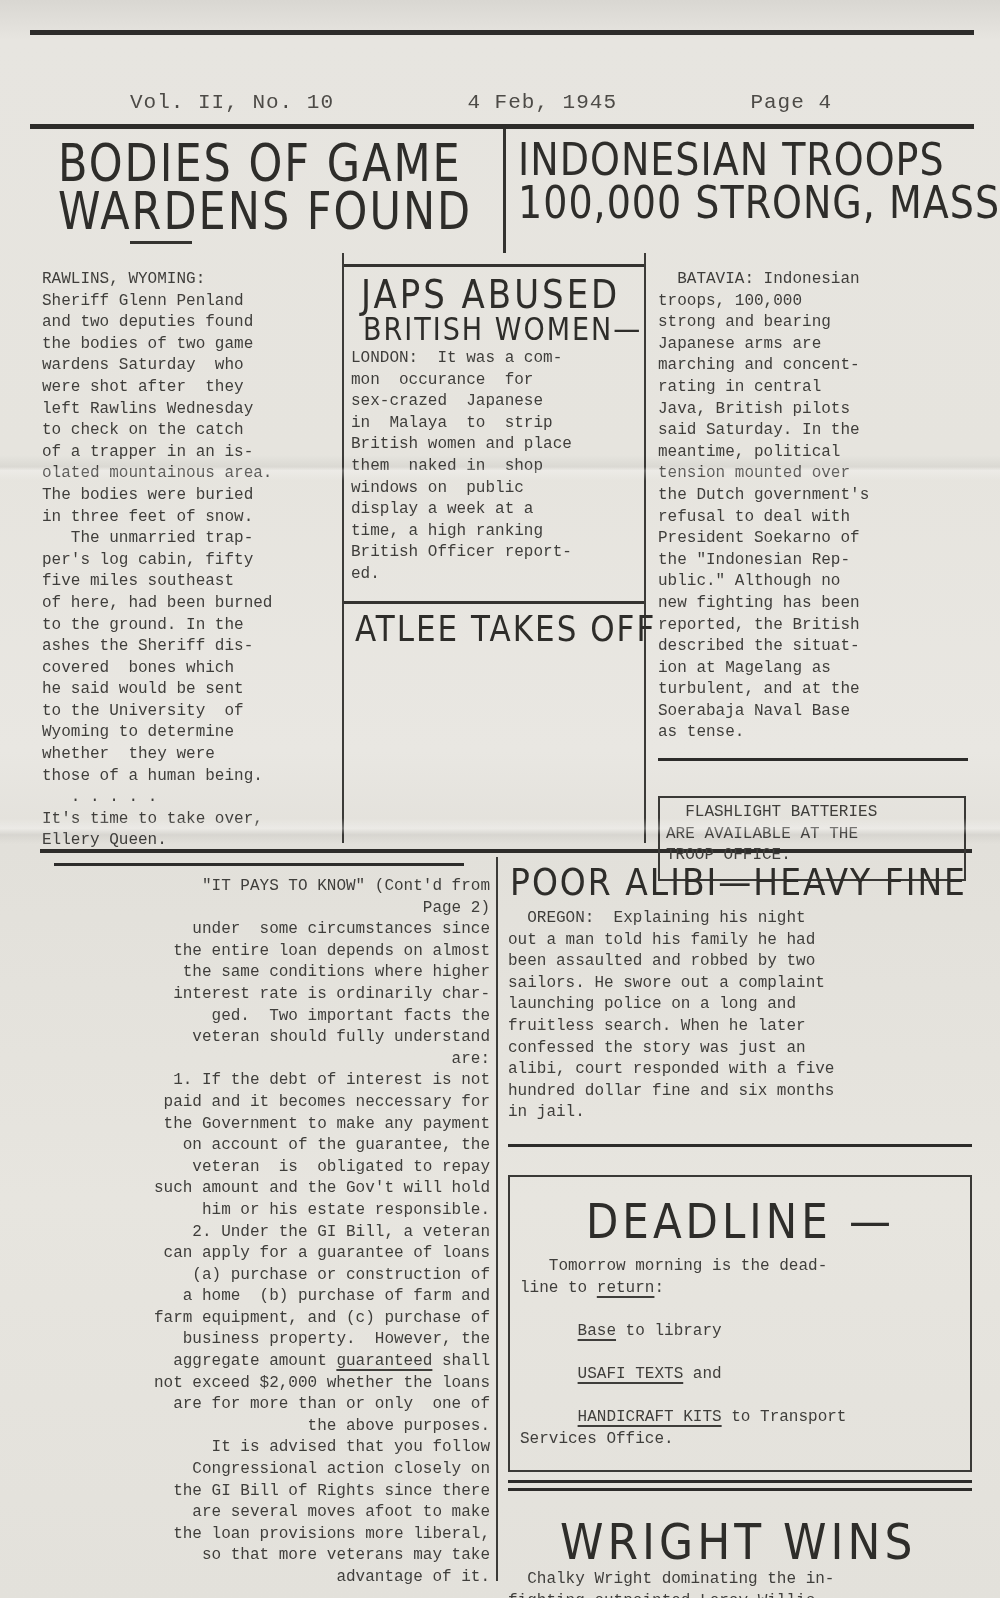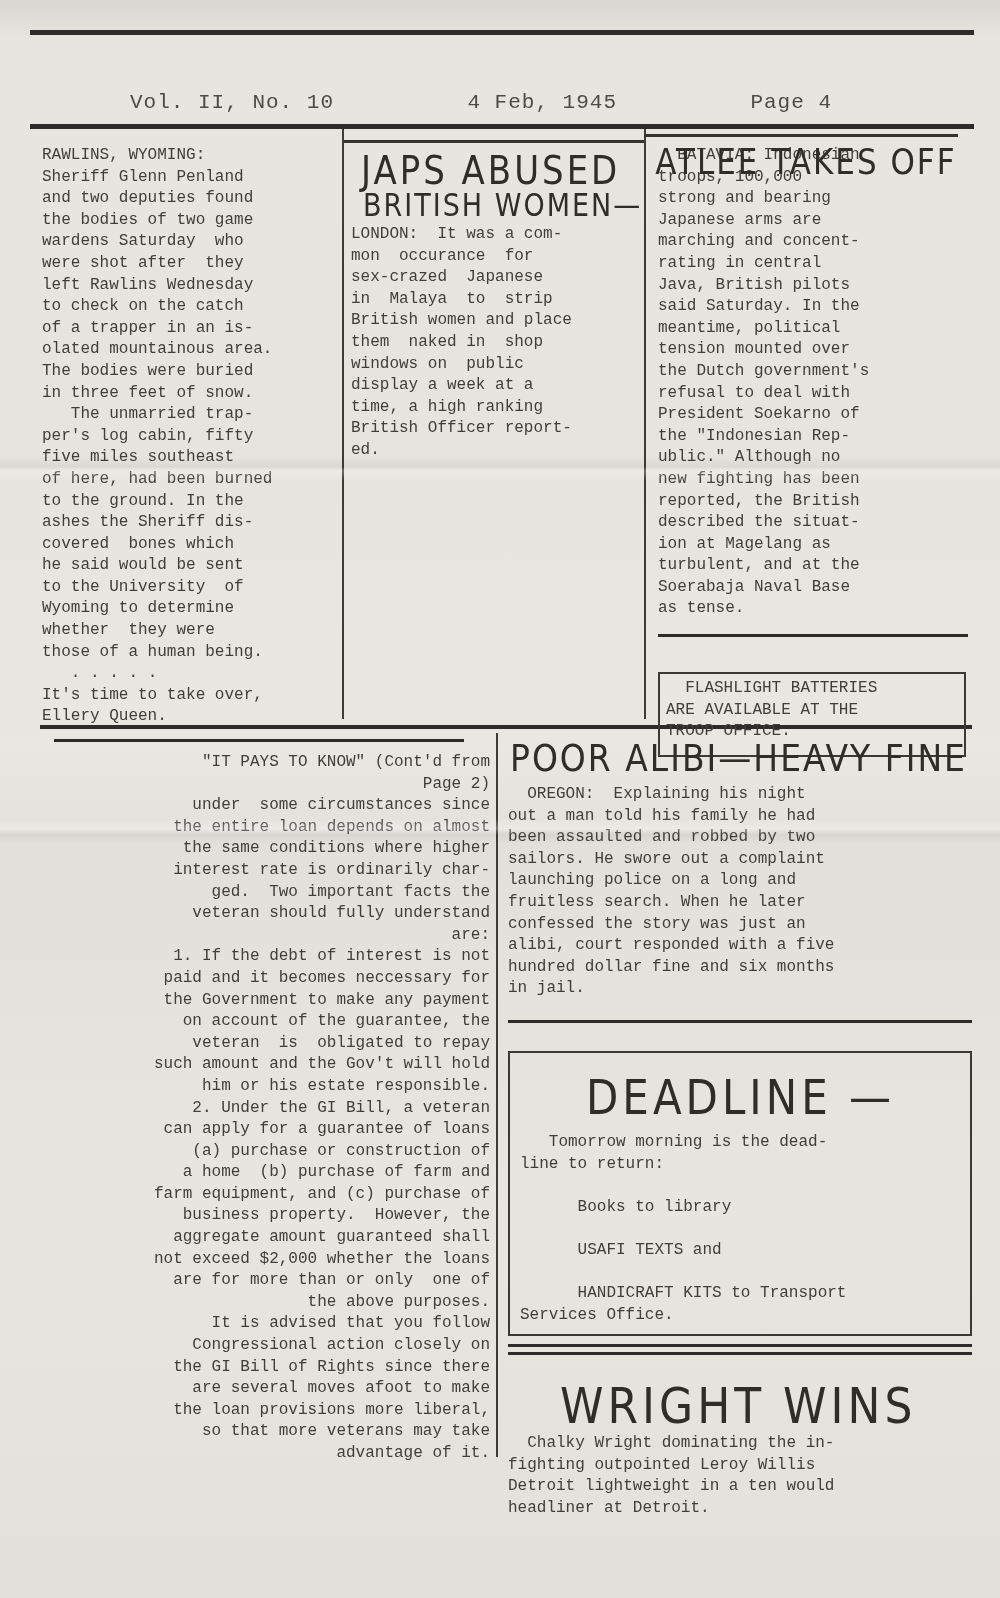--- a/index.html
+++ b/index.html
@@ -21,25 +21,25 @@
   .hand { font-family:"DejaVu Sans", sans-serif; color:#2e2d2a; font-weight:400; }
   .masthead { display:flex; height:124px; }
   .mast-left { width:460px; padding:6px 0 0 58px; border-right:3px solid #343330; }
   .mast-right { flex:1; padding:6px 0 0 12px; }
   .mast-line { display:inline-block; transform:scaleY(1.18); transform-origin:top left; white-space:nowrap; line-height:1.12; }
   .mast-left  .mast-line { font-size:43px; letter-spacing:2px; }
   .mast-right .mast-line { font-size:38px; letter-spacing:1px; }
   .mast-dash { width:62px; height:3px; background:#34332f; margin:10px 0 0 72px; }
 
   pre.typed { margin:0; white-space:pre-wrap; font-family:inherit; font-size:16px; line-height:21.6px; }
-  .u { text-decoration-thickness:2px; text-underline-offset:4px; }
+  .u { text-decoration:underline; text-decoration-thickness:2px; text-underline-offset:4px; }
 
   .top-columns { display:flex; height:590px; padding:0 30px 0 42px; }
   .tc1 { width:300px; padding-top:16px; }
-  .tc2 { width:300px; border-left:2px solid #3c3b38; border-right:2px solid #3c3b38; display:flex; }
+  .tc2 { width:300px; border-left:2px solid #3c3b38; border-right:2px solid #3c3b38; display:flex; flex-direction:column; }
   .tc2 .abox { border-top:3px solid #343330; }
   .tc2 .box1 { margin-top:11px; padding:2px 2px 10px 7px; }
   .tc2 .box2 { margin-top:5px; padding:2px 1px 8px 7px; flex:1; }
   .sub-head { display:inline-block; transform:scaleY(1.15); transform-origin:top left; white-space:nowrap; }
   .h-japs  { font-size:34px; letter-spacing:3px; margin:2px 0 0 10px; }
   .h-women { font-size:27px; letter-spacing:2px; margin:0 0 6px 12px; }
   .h-atlee { font-size:31px; letter-spacing:2px; margin:2px 0 4px 4px; }
   .tc3 { flex:1; padding:16px 0 0 12px; }
   .flash { margin-top:14px; }
   .flash-rule { height:3px; margin:0 2px 6px 0; }
@@ -48,21 +48,21 @@
   .mid-rule { margin:6px 28px 0 40px; height:4px; }
 
   .bottom { display:flex; padding:2px 28px 0 42px; height:762px; }
   .bl { width:448px;text-align:right; }
   .bl-rule { height:3px; margin:8px 26px 10px 12px; }
   .br-divider { width:2px; background:#3c3b38; margin:2px 10px 36px 6px; }
   .br { flex:1; }
   .h-poor { font-size:33px; letter-spacing:2px; margin:4px 0 10px 2px; }
   .deadline-sect { margin-top:20px; }
   .deadline-toprule { height:3px; margin-bottom:4px; }
-  .deadline-box { border:2px solid #3a3936; padding:10px 8px 8px 10px;margin-top:28px; }
+  .deadline-box { border:2px solid #3a3936; padding:10px 8px 20px 10px;margin-top:28px; }
   .h-deadline { font-size:42px; letter-spacing:4px; margin:6px 0 14px 66px; }
   .dbl-rule { margin-top:8px; }
   .dbl-rule div { height:3px; margin-bottom:5px; }
   .h-wright { font-size:44px; letter-spacing:4px; margin:16px 0 6px 52px; }
 </style>
 </head>
 <body>
 
 <div class="paper">
   <div class="crease c1"></div>
@@ -71,20 +71,31 @@
   <div class="rule rule-top"></div>
 
   <div class="header-row">
     <span>Vol. II, No. 10</span>
     <span>4 Feb, 1945</span>
     <span>Page 4</span>
   </div>
 
   <div class="rule rule-2"></div>
 
+  <div class="masthead">
+    <div class="mast-left">
+      <span class="hand mast-line">BODIES OF GAME</span><br>
+      <span class="hand mast-line">WARDENS FOUND</span>
+      <div class="mast-dash"></div>
+    </div>
+    <div class="mast-right">
+      <span class="hand mast-line">INDONESIAN TROOPS</span><br>
+      <span class="hand mast-line">100,000 STRONG, MASS</span>
+    </div>
+  </div>
 
   <div class="top-columns">
     <div class="tc1">
       <pre class="typed">RAWLINS, WYOMING:
 Sheriff Glenn Penland
 and two deputies found
 the bodies of two game
 wardens Saturday  who
 were shot after  they
 left Rawlins Wednesday
@@ -222,21 +233,21 @@
 in jail.</pre>
       </div>
 
       <div class="deadline-sect">
         <div class="rule deadline-toprule"></div>
         <div class="deadline-box">
           <span class="hand sub-head h-deadline">DEADLINE —</span>
           <pre class="typed">   Tomorrow morning is the dead-
 line to <span class="u">return</span>:
 
-      <span class="u">Books</span> to library
+      <span class="u">Base</span> to library
 
       <span class="u">USAFI TEXTS</span> and
 
       <span class="u">HANDICRAFT KITS</span> to Transport
 Services Office.</pre>
         </div>
         <div class="dbl-rule">
           <div class="rule"></div>
           <div class="rule"></div>
         </div>

